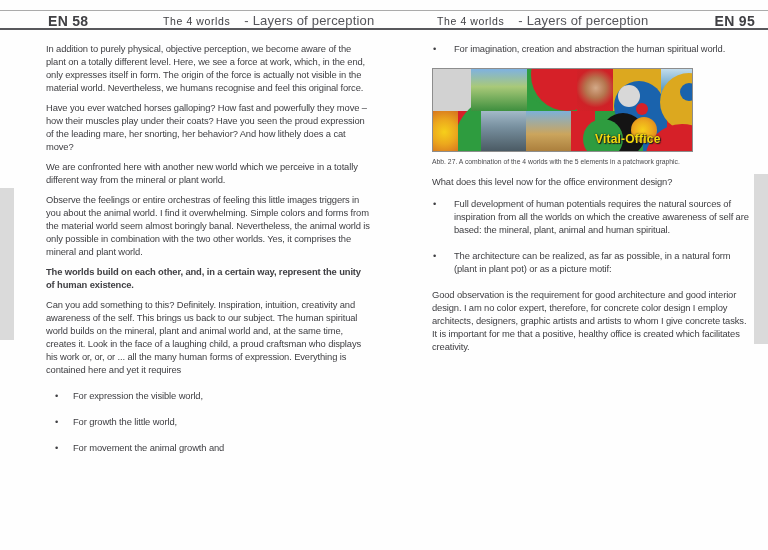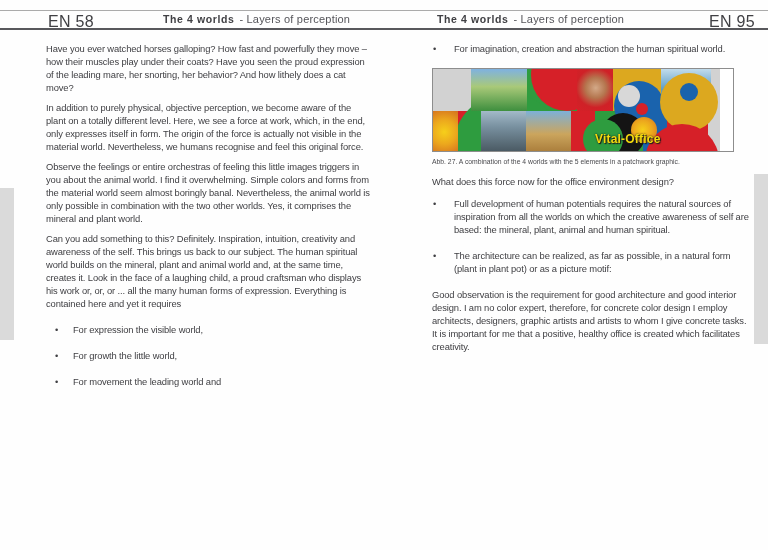--- a/index.html
+++ b/index.html
@@ -5,41 +5,41 @@
   * { box-sizing: border-box; }
   html,body { margin:0; padding:0; }
   body {
     width:768px; height:550px; position:relative; overflow:hidden;
     background:#fefefe; color:#404044;
     font-family:"Liberation Sans", sans-serif;
   }
   .hairline-top { position:absolute; top:10px; left:0; width:768px; height:1px; background:#ababab; }
   .header-rule  { position:absolute; top:28px; left:0; width:768px; height:2px; background:#58585c; }
   .hdr { position:absolute; top:13px; font-size:10px; white-space:nowrap; }
-  .hdr .pgnum { font-weight:normal; font-size:16px; letter-spacing:0.3px; }
-  .hdr .title { font-weight:bold; font-size:10.5px; letter-spacing:0.6px; }
-  .hdr .subtitle { font-size:11px; color:#55555a; letter-spacing:0.2px; margin-left:5px; }
+  .hdr .pgnum { font-weight:bold; font-size:14px; letter-spacing:0.3px; }
+  .hdr .title { font-weight:normal; font-size:10.5px; letter-spacing:0.6px; }
+  .hdr .subtitle { font-size:13px; color:#55555a; letter-spacing:0.2px; margin-left:14px; }
 
   .tab { position:absolute; background:#dadada; }
   .tab-left  { left:0;  top:188px; width:14px; height:152px; }
   .tab-right { right:0; top:174px; width:14px; height:170px; }
 
   .col { position:absolute; top:42px; font-size:9.4px; line-height:13px; letter-spacing:-0.12px; }
   .col-left  { left:46px;  width:324px; }
   .col-right { left:432px; width:320px; }
   .col p { margin:0 0 7px 0; }
   .col p.bold { font-weight:bold; }
   .bullet-item { display:flex; margin:0 0 13px 0; }
   .col-left  .bullet-item .glyph { flex:none; width:18px; margin-left:9px; }
   .col-right .bullet-item .glyph { flex:none; width:21px; margin-left:1px; }
   .bullet-item .btext { flex:1; }
   .heading-bold { font-weight:bold; margin:38px 0 7px 0; }
 
   
-  .figure { position:relative; width:302px; height:84px; margin:2px 0 3px 0;
+  .figure { position:relative; width:261px; height:84px; margin:2px 0 3px 0;
             border:1px solid #8d8d8d; overflow:hidden; background:#fff;text-align:right; }
   .tile, .circle { position:absolute; }
   .tile { height:42px; z-index:1; }
   .circle { border-radius:50%; z-index:2; }
   .photo { z-index:3; }
   .photo-meadow    { background:linear-gradient(180deg,#7fb2e0 0%,#a9c979 42%,#3e8f3e 100%); }
   .photo-child     { background:radial-gradient(circle at 52% 45%,#d3a988 0%,#b5764f 34%,#cf2127 66%,#d62028 100%); }
   .photo-whale     { background:linear-gradient(180deg,#c2dcec 0%,#5e9ec7 48%,#2f6da3 100%); }
   .photo-sunflower { background:radial-gradient(circle at 45% 50%,#f6cf1a 0%,#eca81d 48%,#d4701f 100%); }
   .photo-man       { background:linear-gradient(180deg,#a3bac9 0%,#78909f 38%,#47565f 100%); }
@@ -65,36 +65,38 @@
   <span class="title">The 4 worlds</span><span class="subtitle">- Layers of perception</span>
 </div>
 <div class="hdr" style="right:13px">
   <span class="pgnum">EN 95</span>
 </div>
 
 <div class="tab tab-left"></div>
 <div class="tab tab-right"></div>
 
 <div class="col col-left">
+  <p>In addition to purely physical, objective perception, we become aware of the plant on a totally different level. Here, we see a force at work, which, in the end, only expresses itself in form. The origin of the force is actually not visible in the material world. Nevertheless, we humans recognise and feel this original force.</p>
   <p>Have you ever watched horses galloping? How fast and powerfully they move – how their muscles play under their coats? Have you seen the proud expression of the leading mare, her snorting, her behavior? And how lithely does a cat move?</p>
-  <p>In addition to purely physical, objective perception, we become aware of the plant on a totally different level. Here, we see a force at work, which, in the end, only expresses itself in form. The origin of the force is actually not visible in the material world. Nevertheless, we humans recognise and feel this original force.</p>
+  <p>We are confronted here with another new world which we perceive in a totally different way from the mineral or plant world.</p>
   <p>Observe the feelings or entire orchestras of feeling this little images triggers in you about the animal world. I find it overwhelming. Simple colors and forms from the material world seem almost boringly banal. Nevertheless, the animal world is only possible in combination with the two other worlds. Yes, it comprises the mineral and plant world.</p>
+  <p class="bold">The worlds build on each other, and, in a certain way, represent the unity of human existence.</p>
   <p>Can you add something to this? Definitely. Inspiration, intuition, creativity and awareness of the self. This brings us back to our subject. The human spiritual world builds on the mineral, plant and animal world and, at the same time, creates it. Look in the face of a laughing child, a proud craftsman who displays his work or, or, or ... all the many human forms of expression. Everything is contained here and yet it requires</p>
   <div style="height:6px"></div>
   <div class="bullet-item">
     <span class="glyph">•</span>
     <span class="btext">For expression the visible world,</span>
   </div>
   <div class="bullet-item">
     <span class="glyph">•</span>
     <span class="btext">For growth the little world,</span>
   </div>
   <div class="bullet-item">
     <span class="glyph">•</span>
-    <span class="btext">For movement the leading world and</span>
+    <span class="btext">For movement the animal growth and</span>
   </div>
 </div>
 
 <div class="col col-right">
   <div class="bullet-item">
     <span class="glyph">•</span>
     <span class="btext">For imagination, creation and abstraction the human spiritual world.</span>
   </div>
 
   <div class="figure">
@@ -122,21 +124,21 @@
       <div class="circle" style="left: 203px; top: 34px; width: 12px; height: 12px; z-index: 4; background: rgb(214, 32, 40);"></div>
       <div class="circle" style="left: 227px; top: 4px; width: 58px; height: 58px; z-index: 4; background: rgb(220, 168, 31);"></div>
       <div class="circle" style="left: 247px; top: 14px; width: 18px; height: 18px; z-index: 4; background: rgb(26, 99, 173);"></div>
       <div class="circle" style="left: 212px; top: 55px; width: 74px; height: 74px; z-index: 4; background: rgb(214, 32, 40);"></div>
       <div class="circle" style="left: 168px; top: 44px; width: 44px; height: 44px; z-index: 4; background: rgb(20, 20, 20);"></div>
       <div class="circle" style="left: 150px; top: 50px; width: 40px; height: 40px; z-index: 4; background: rgb(46, 156, 63);"></div>
       <div class="circle photo-sunflower" style="left: 198px; top: 48px; width: 26px; height: 26px; z-index: 5;"></div>
     </div>
   <p class="caption">Abb. 27.  A combination of the 4 worlds with the 5 elements in a patchwork graphic.</p>
 
-  <p>What does this force now for the office environment design?</p>
+  <p>What does this level now for the office environment design?</p>
   <div style="height:2px"></div>
   <div class="bullet-item">
     <span class="glyph">•</span>
     <span class="btext">Full development of human potentials requires the natural sources of inspiration from all the worlds on which the creative awareness of self are based: the mineral, plant, animal and human spiritual.</span>
   </div>
   <div class="bullet-item">
     <span class="glyph">•</span>
     <span class="btext">The architecture can be realized, as far as possible, in a natural form (plant in plant pot) or as a picture motif:</span>
   </div>
 

